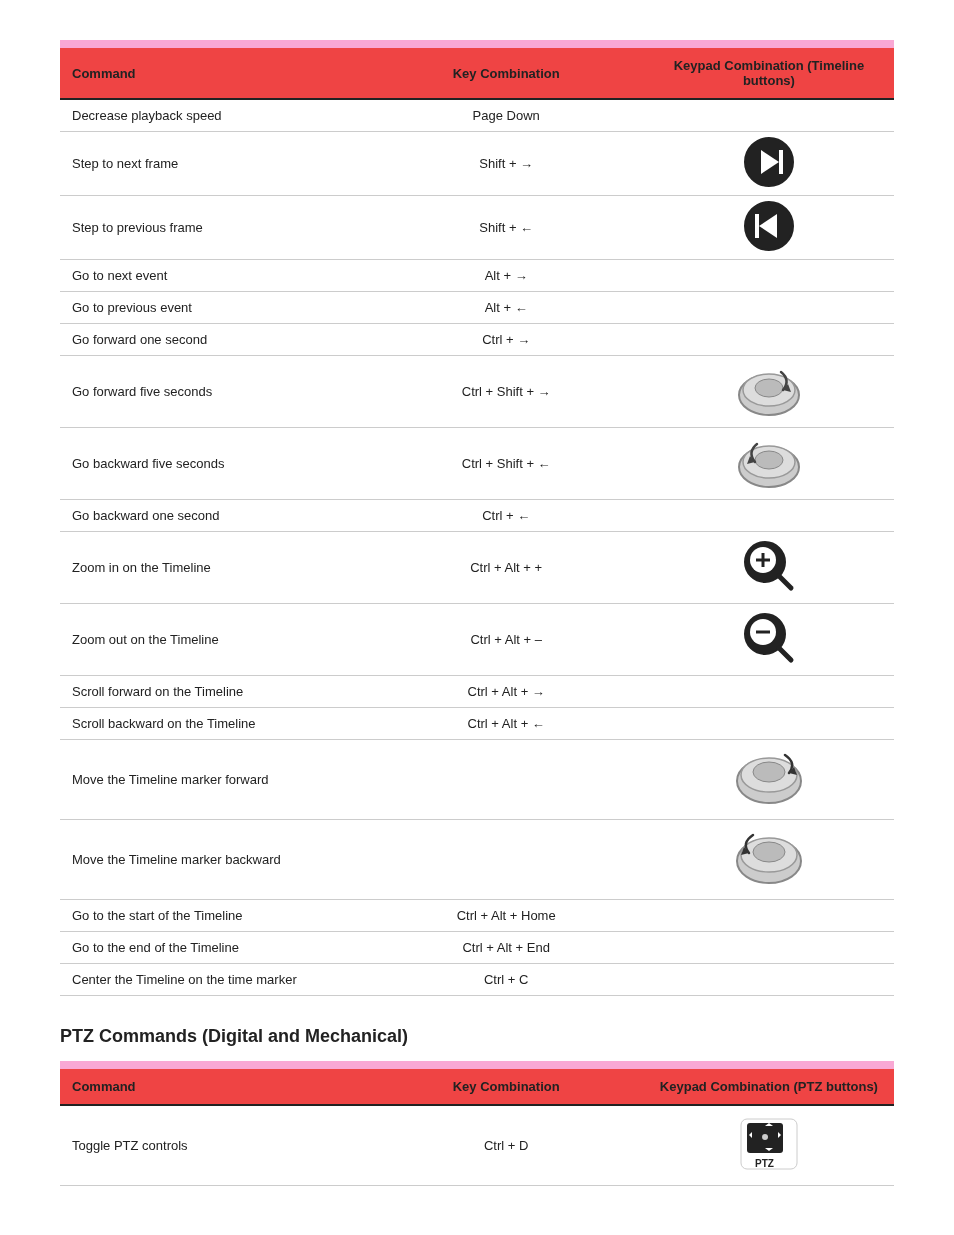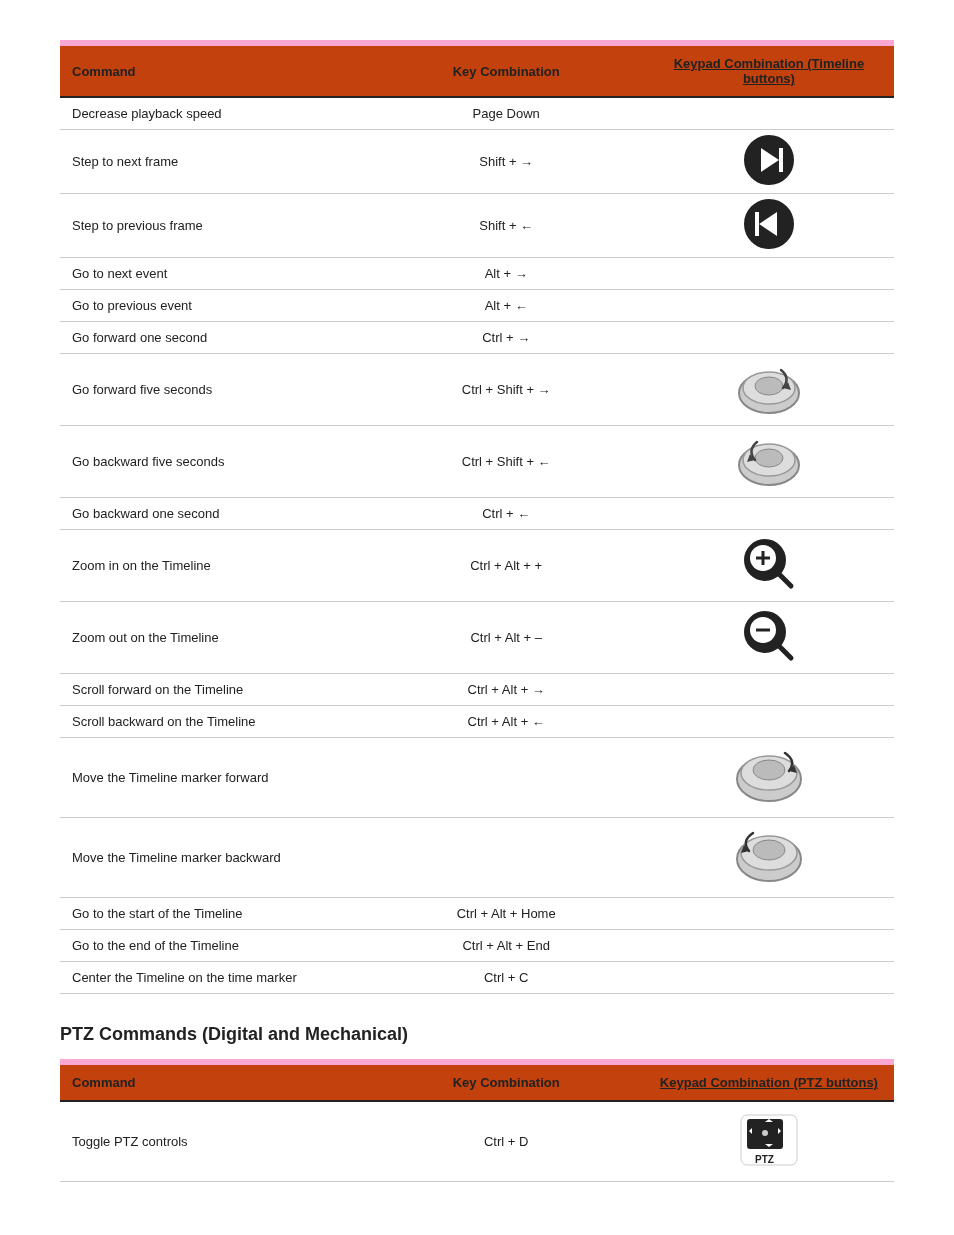--- a/index.html
+++ b/index.html
@@ -18,43 +18,43 @@
     table {
       width: 100%;
       border-collapse: collapse;
       margin-bottom: 30px;
     }
     th {
       font-weight: bold;
       font-size: 13px;
       text-align: center;
       padding: 10px 12px;
-      border-top: 6px solid #f9a8d4;
+      border-top: 8px solid #f9a8d4;
       border-bottom: 2px solid #222;
-      background: #c2410c;
+      background: #ef4444;
     }
     th.left-align {
       text-align: left;
     }
     td {
       padding: 8px 12px;
       border-bottom: 1px solid #ccc;
       vertical-align: middle;
       font-size: 13px;
     }
     td.center {
       text-align: center;
     }
     td.icon-cell {
       text-align: center;
       padding: 4px 12px;
     }
     .col-command { width: 37%; }
     .col-key { width: 33%; }
-    .col-keypad { width: 30%; text-decoration: underline; }
+    .col-keypad { width: 30%; }
 
     .section-heading {
       font-size: 18px;
       font-weight: bold;
       margin: 20px 0 14px 0;
     }
   </style>
 </head>
 <body>
 

